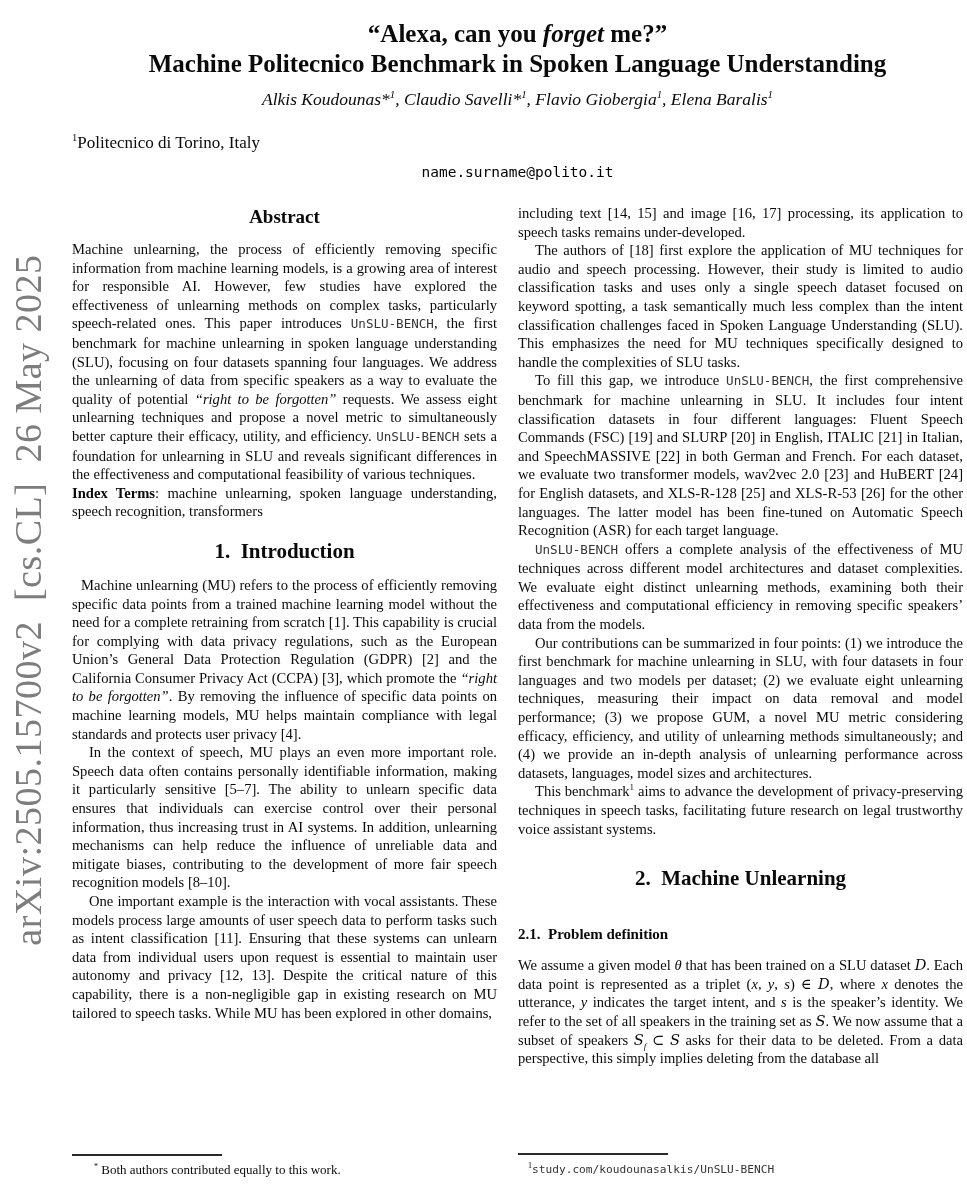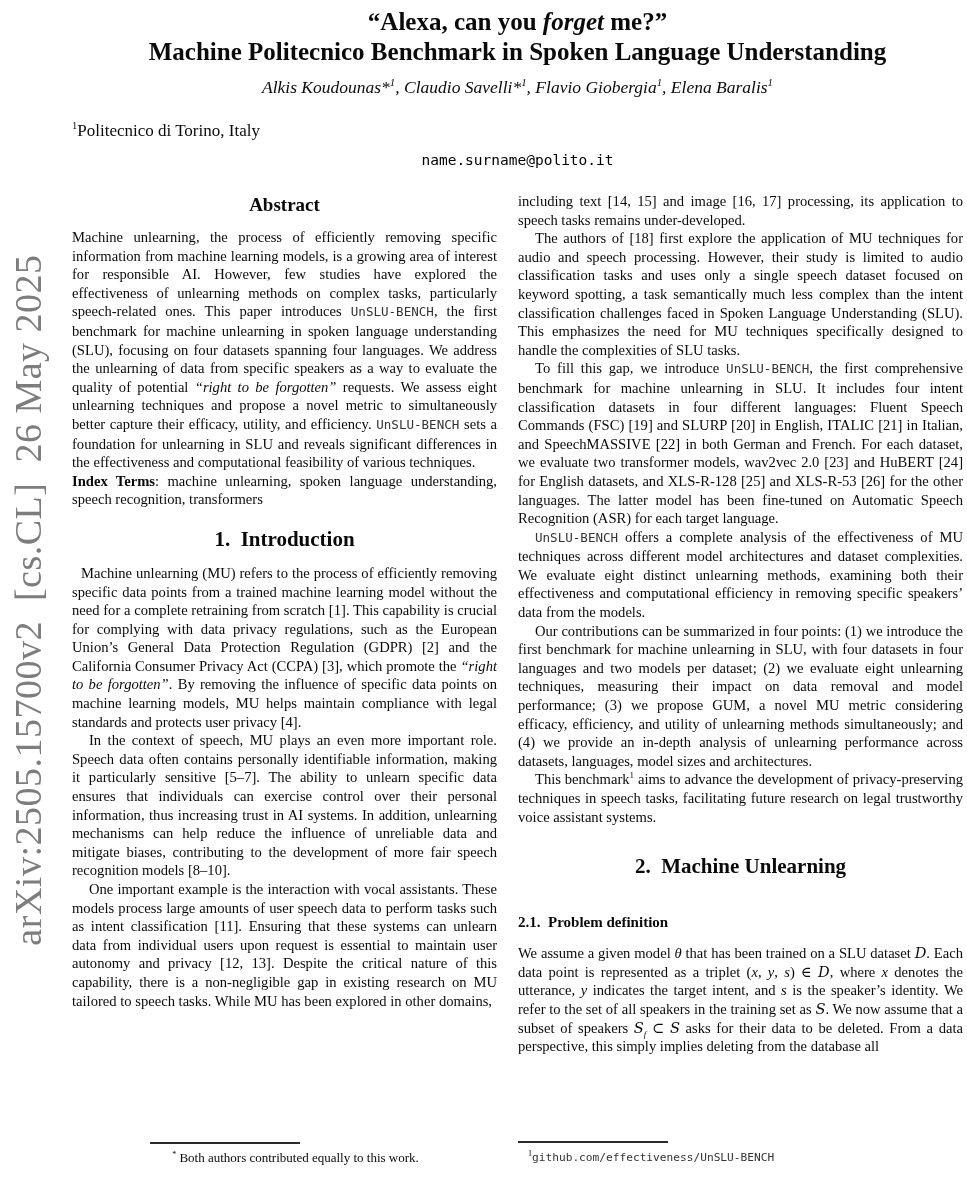--- a/index.html
+++ b/index.html
@@ -16,39 +16,39 @@
     position:absolute; left:4px; top:228px; width:48px; height:744px;
   }
   .arxiv-stamp-text {
     position:absolute; left:50%; top:50%;
     transform:translate(-50%,-50%) rotate(-90deg);
     white-space:nowrap;
     font-size:38px; color:#7d7d7d; letter-spacing:0.5px;
   }
 
   
-  .content { position:absolute; left:72px; top:0; width:891px; height:1048px; }
+  .content { position:absolute; left:72px; top:12px; width:891px; height:1048px; }
   .title-line {
     text-align:center; font-weight:bold; font-size:25px; line-height:30px;
   }
   .title-line.first { padding-top:7px; }
   .authors {
     text-align:center; font-style:italic; font-size:17.5px; margin-top:10px;
   }
   .affiliation { text-align:left; font-size:17px; margin-top:23px; }
   .email {
     text-align:center; margin-top:11px;
     font-family:"DejaVu Sans Mono","Liberation Mono",monospace; font-size:14.5px;
     color:#000000;
   }
 
   
   .columns { display:flex; gap:21px; margin-top:24px; height:975px; }
   .col { display:flex; flex-direction:column; }
-  .col-left  { width:425px;align-items:center; }
+  .col-left  { width:425px; }
   .col-right { width:445px; }
   .col p { text-align:justify; font-size:14.6px; line-height:18.6px; }
 
   .abstract-heading {
     text-align:center; font-weight:bold; font-size:19px; margin:2px 0 12px 0;
   }
   .section-heading {
     text-align:center; font-weight:bold; font-size:21px; margin:18px 0 12px 0;
   }
   .section-heading.sec2 { margin-top:28px; margin-bottom:15px; }
@@ -112,19 +112,19 @@
         <p class="para"><span>The authors of [18] first explore the application of MU techniques for audio and speech processing. However, their study is limited to audio classification tasks and uses only a single speech dataset focused on keyword spotting, a task semantically much less complex than the intent classification challenges faced in Spoken Language Understanding (SLU). This emphasizes the need for MU techniques specifically designed to handle the complexities of SLU tasks.</span></p>
         <p class="para"><span>To fill this gap, we introduce </span><span class="sg-m">UnSLU-BENCH</span><span>, the first comprehensive benchmark for machine unlearning in SLU. It includes four intent classification datasets in four different languages: Fluent Speech Commands (FSC) [19] and SLURP [20] in English, ITALIC [21] in Italian, and SpeechMASSIVE [22] in both German and French. For each dataset, we evaluate two transformer models, wav2vec 2.0 [23] and HuBERT [24] for English datasets, and XLS-R-128 [25] and XLS-R-53 [26] for the other languages. The latter model has been fine-tuned on Automatic Speech Recognition (ASR) for each target language.</span></p>
         <p class="para"><span class="sg-m">UnSLU-BENCH</span><span> offers a complete analysis of the effectiveness of MU techniques across different model architectures and dataset complexities. We evaluate eight distinct unlearning methods, examining both their effectiveness and computational efficiency in removing specific speakers’ data from the models.</span></p>
         <p class="para"><span>Our contributions can be summarized in four points: (1) we introduce the first benchmark for machine unlearning in SLU, with four datasets in four languages and two models per dataset; (2) we evaluate eight unlearning techniques, measuring their impact on data removal and model performance; (3) we propose GUM, a novel MU metric considering efficacy, efficiency, and utility of unlearning methods simultaneously; and (4) we provide an in-depth analysis of unlearning performance across datasets, languages, model sizes and architectures.</span></p>
         <p class="para"><span>This benchmark</span><span class="sg-sup">1</span><span> aims to advance the development of privacy-preserving techniques in speech tasks, facilitating future research on legal trustworthy voice assistant systems.</span></p>
         <div class="section-heading sec2">2.&nbsp;&nbsp;Machine Unlearning</div>
         <div class="subsection-heading">2.1.&nbsp;&nbsp;Problem definition</div>
         <p class="para no-indent"><span>We assume a given model </span><span class="sg-math">θ</span><span> that has been trained on a SLU dataset </span><span class="sg-cal">D</span><span>. Each data point is represented as a triplet (</span><span class="sg-math">x</span><span>, </span><span class="sg-math">y</span><span>, </span><span class="sg-math">s</span><span>) ∈ </span><span class="sg-cal">D</span><span>, where </span><span class="sg-math">x</span><span> denotes the utterance, </span><span class="sg-math">y</span><span> indicates the target intent, and </span><span class="sg-math">s</span><span> is the speaker’s identity. We refer to the set of all speakers in the training set as </span><span class="sg-cal">S</span><span>. We now assume that a subset of speakers </span><span class="sg-cal">S</span><span class="sg-sub">f</span><span> ⊂ </span><span class="sg-cal">S</span><span> asks for their data to be deleted. From a data perspective, this simply implies deleting from the database all</span></p>
         <div class="footnote-block">
           <div class="footnote-rule"></div>
-          <div class="footnote-text mono-note"><span class="sg-sup">1</span><span class="sg-m">github.com/effectiveness/UnSLU-BENCH</span></div>
+          <div class="footnote-text mono-note"><span class="sg-sup">1</span><span class="sg-m">study.com/koudounasalkis/UnSLU-BENCH</span></div>
         </div>
       </div>
 
     </div>
   </div>
 </div>
 
 </body></html>

